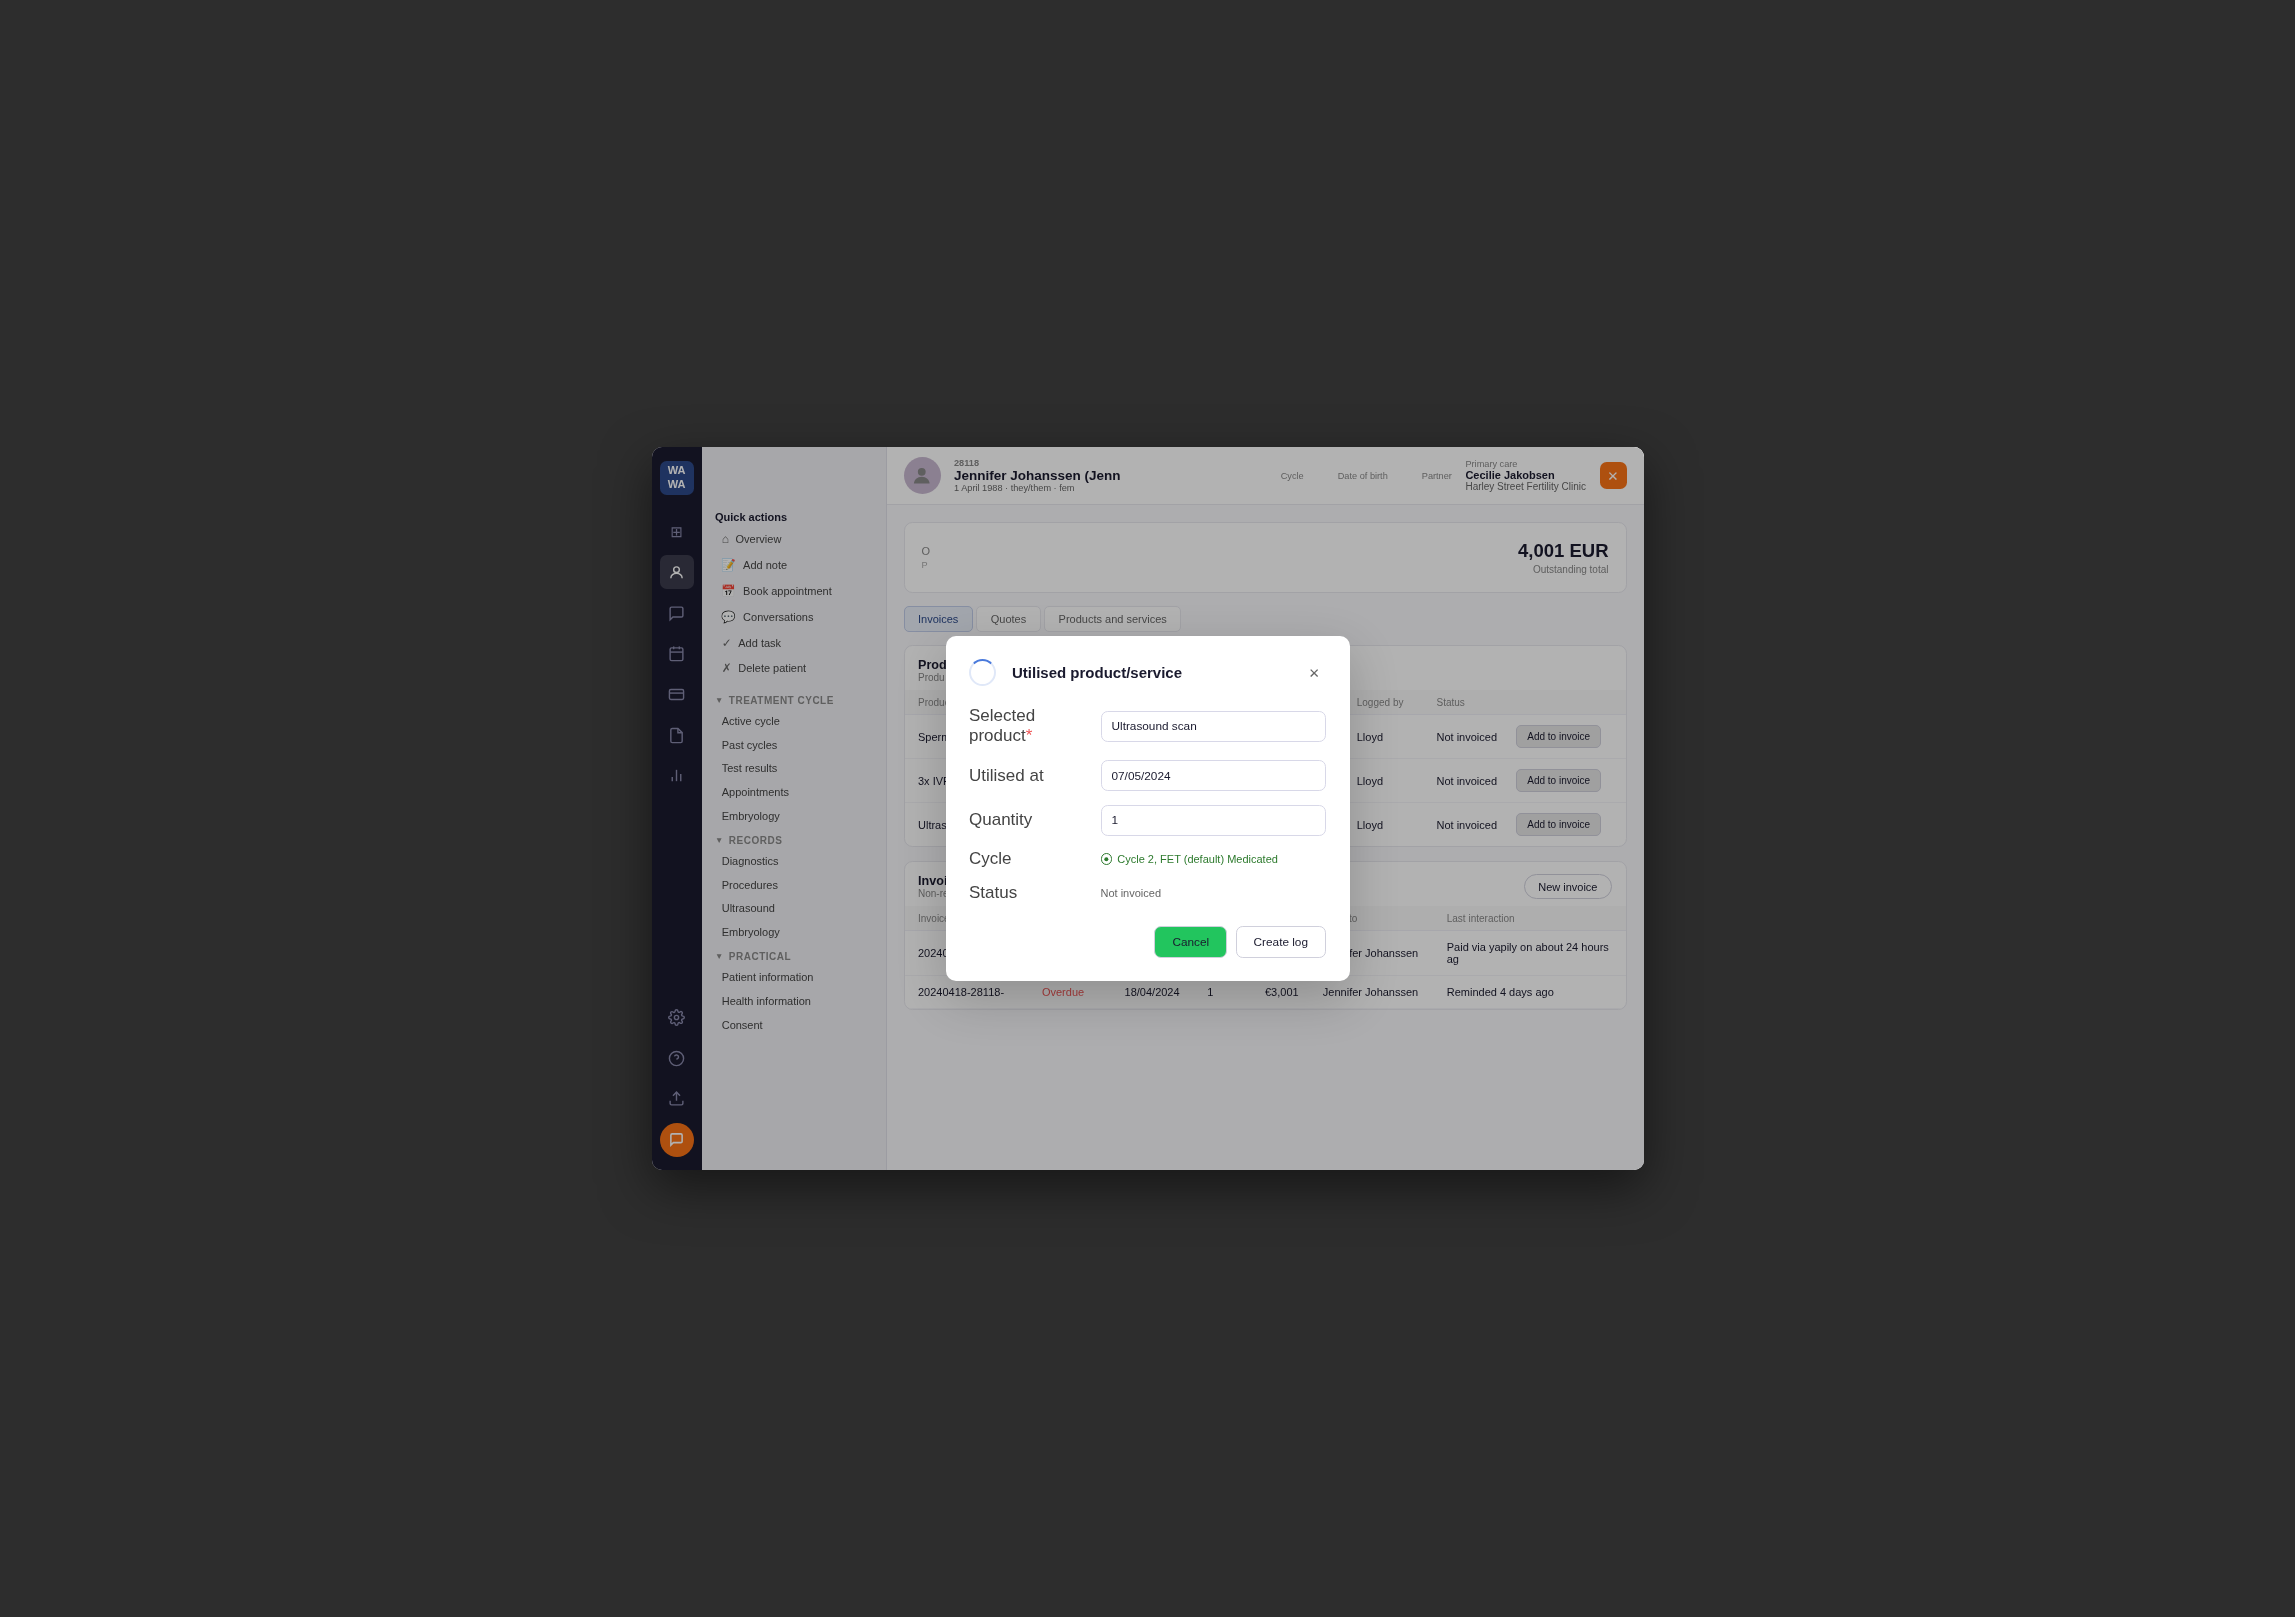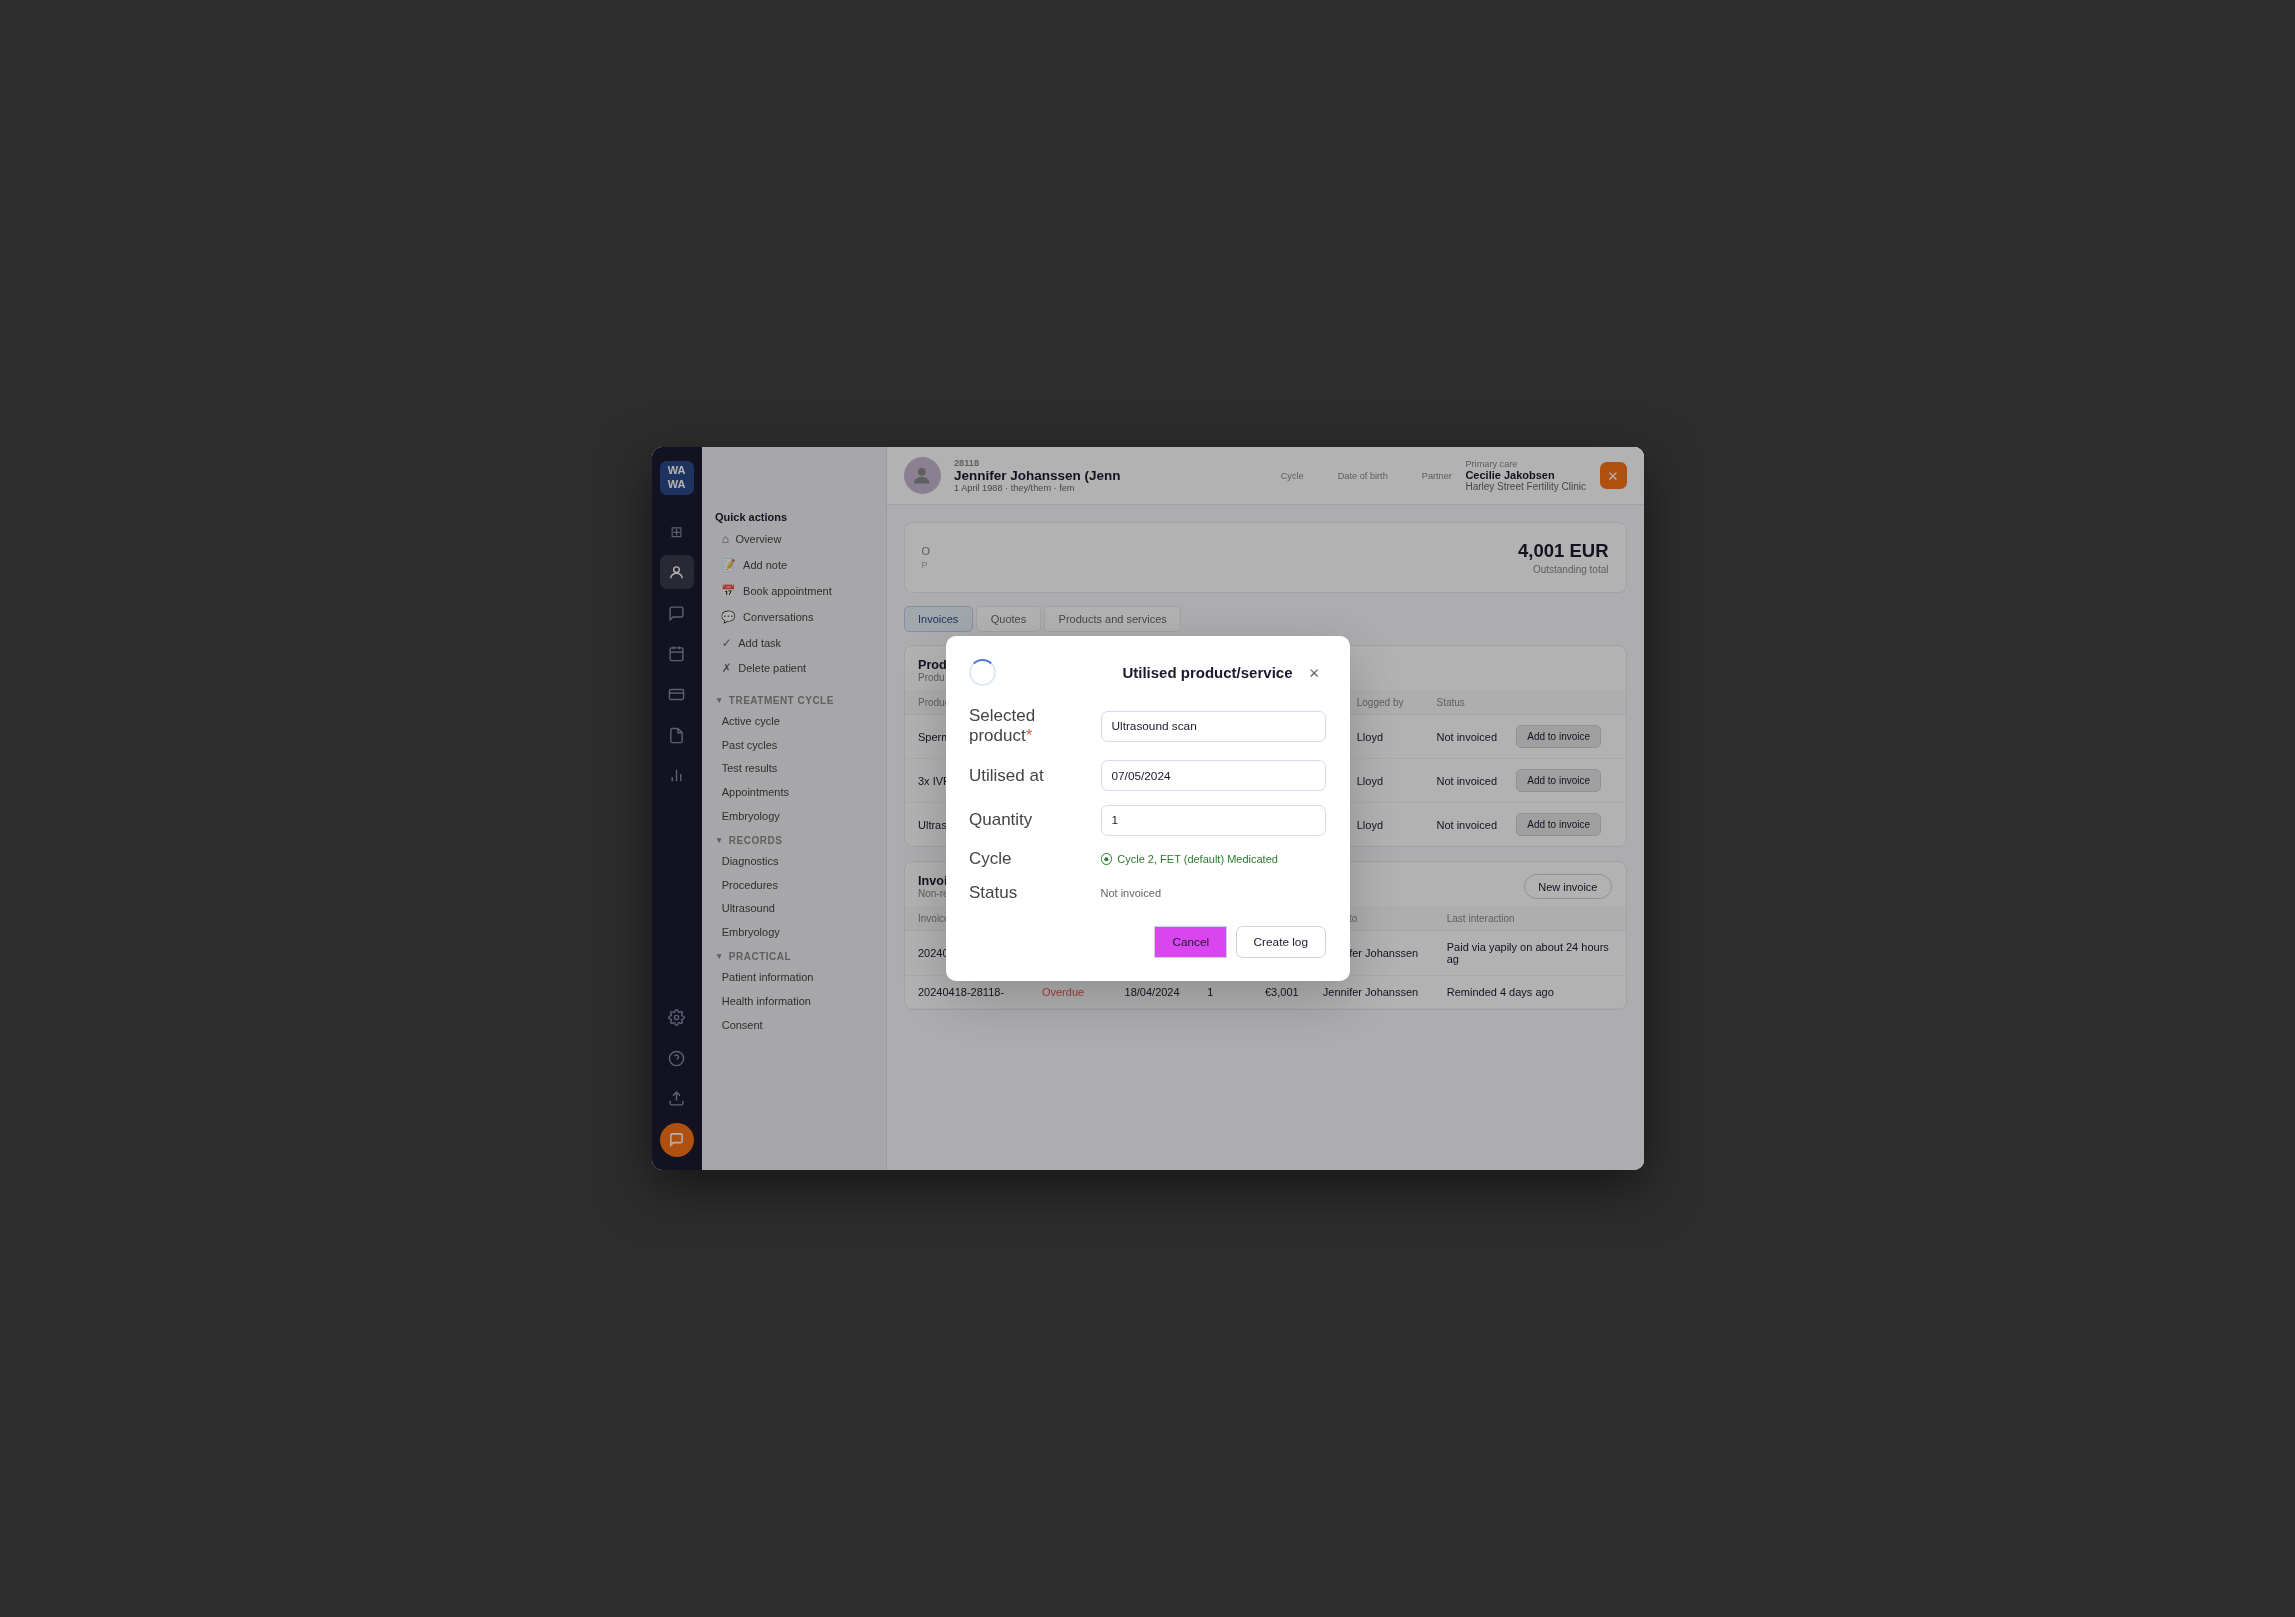--- a/index.html
+++ b/index.html
@@ -416,23 +416,22 @@
       border-radius: 10px;
       width: 404px;
       padding: 23.5px;
       box-shadow: 0 17px 50px rgba(0,0,0,0.2);
       position: relative;
     }
 
     .modal-header {
       display: flex;
       align-items: center;
-      gap: 10px;
+      gap: 16px;
       margin-bottom: 20px;
-      text-align: right;
     }
 
     .modal-spinner {
       width: 27px;
       height: 27px;
       border: 2.5px solid #e0e8f8;
       border-top-color: #4a7adc;
       border-radius: 50%;
       animation: spin 1s linear infinite;
       flex-shrink: 0;
@@ -511,23 +510,23 @@
 
     .modal-footer {
       display: flex;
       justify-content: flex-end;
       gap: 8.4px;
       margin-top: 23.5px;
     }
 
     .btn-cancel {
       padding: 7.6px 17px;
-      background: #d946ef;
+      background: #22c55e;
       border: 0.8px solid #d0d0dc;
-      border-radius: 0;
+      border-radius: 7px;
       font-size: 11.8px;
       color: #1a1a2e;
       cursor: pointer;
     }
 
     .btn-create {
       padding: 7.6px 17px;
       background: white;
       border: 0.8px solid #d0d0dc;
       border-radius: 6.7px;

